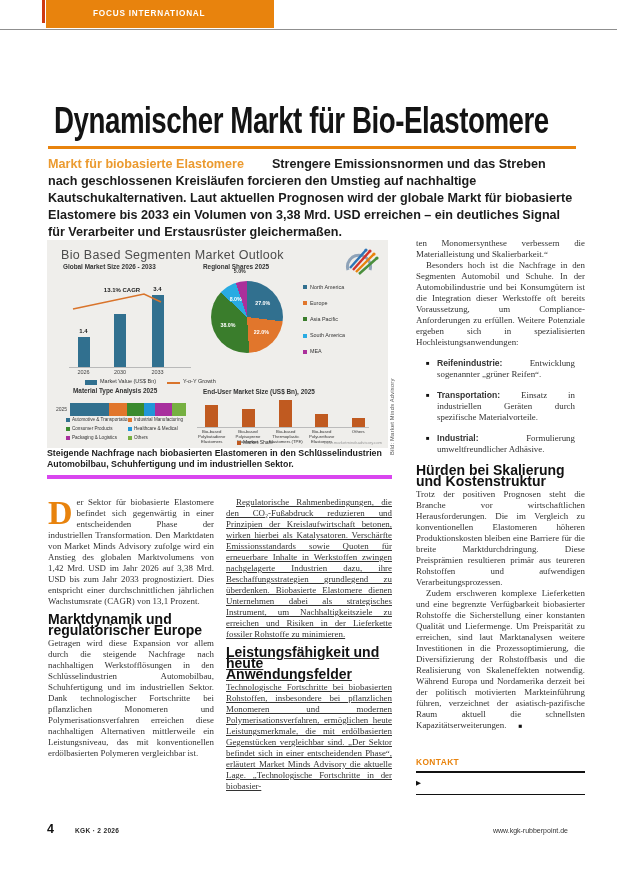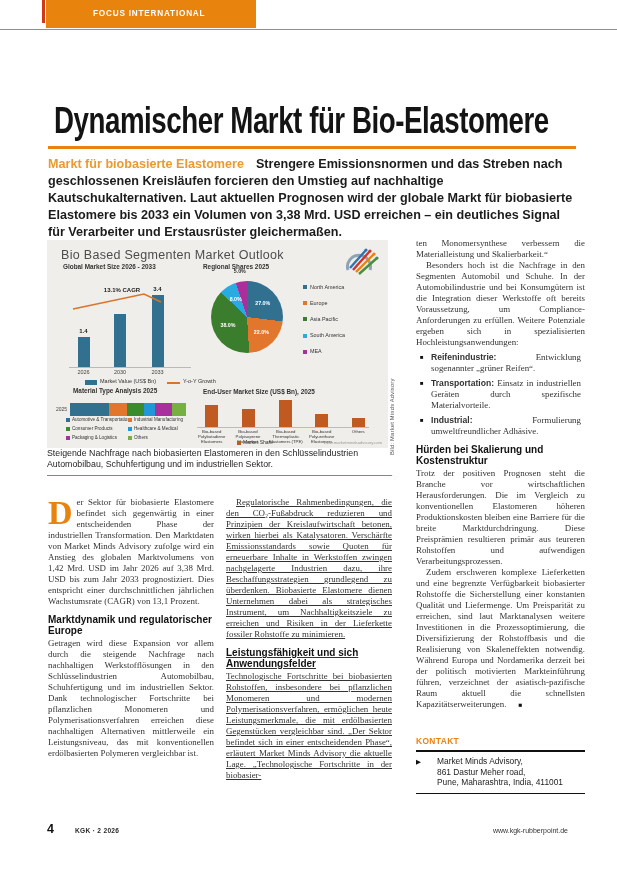--- a/index.html
+++ b/index.html
@@ -1,53 +1,53 @@
 <!DOCTYPE html>
 <html><head>
 <meta charset="utf-8">
 <style>
   html,body{margin:0;padding:0;background:#ffffff;}
   .page{position:relative;width:617px;height:872px;background:#fff;overflow:hidden;
         font-family:"Liberation Sans",sans-serif;color:#222;}
   
   .reg-mark{position:absolute;left:42px;top:0;width:3px;height:23px;background:#cf3a12;}
-  .kicker-box{position:absolute;left:46px;top:0;width:210px;height:28px;background:#e8830d;}
+  .kicker-box{position:absolute;left:46px;top:0;width:228px;height:28px;background:#e8830d;}
   .kicker-box span{display:block;padding:9px 0 0 47px;color:#fff;font-size:8.2px;
         font-weight:bold;letter-spacing:0.8px;}
   .header-rule{position:absolute;left:0;top:29px;width:617px;height:1px;background:#8f8f8f;}
   
   .title{position:absolute;left:54px;top:100px;width:540px;white-space:nowrap;}
   .title span{display:inline-block;transform:scaleX(0.77);transform-origin:0 50%;
         font-size:36px;font-weight:bold;letter-spacing:-0.6px;color:#141414;}
   .title-rule{position:absolute;left:48px;top:146px;width:528px;height:2.5px;background:#e8830d;}
   .lead{position:absolute;left:48px;top:156px;width:528px;font-size:12.6px;line-height:17px;
         font-weight:bold;color:#1c1c1c;}
-  .lead-label{color:#eb9a2f;margin-right:12px;}
+  .lead-label{color:#eb9a2f;margin-right:28px;}
   
   .figure{position:absolute;left:47px;top:240px;width:341px;height:208px;background:#efeeeb;}
   .fig-title{position:absolute;left:14px;top:8px;font-size:12.5px;color:#4c4c4c;letter-spacing:0.3px;}
   .fig-logo{position:absolute;left:292px;top:5px;}
   .fig-credit{position:absolute;left:389px;top:350px;height:105px;writing-mode:vertical-rl;
         transform:rotate(180deg);font-size:5.8px;color:#555;letter-spacing:0.2px;}
-  .caption{position:absolute;left:47px;top:448px;width:345px;font-size:8.8px;font-weight:normal;
-        line-height:10.9px;color:#1e1e1e;padding-bottom:5px;border-bottom:1px solid #d946ef;}
+  .caption{position:absolute;left:47px;top:448px;width:345px;font-size:8.8px;font-weight:bold;
+        line-height:10.9px;color:#1e1e1e;padding-bottom:5px;border-bottom:4px solid #d946ef;}
   
   .col{position:absolute;font-family:"Liberation Serif","DejaVu Serif",serif;font-size:8.9px;
         line-height:11px;color:#333;text-align:justify;}
   .col-1{left:48px;top:497px;width:166px;}
   .col-2{left:226px;top:497px;width:166px;text-decoration:underline;}
   .col-3{left:416px;top:238px;width:169px;}
   .col p{margin:0;}
   .col p.indent{text-indent:10px;}
-  .colhead{font-family:"Liberation Sans",sans-serif;font-size:10px;line-height:11px;
+  .colhead{font-family:"Liberation Sans",sans-serif;font-size:14px;line-height:11px;
         font-weight:bold;color:#111;margin:7px 0 2px;text-align:left;}
   .dropcap{float:left;font-family:"Liberation Serif","DejaVu Serif",serif;font-weight:bold;
         font-size:34px;line-height:27px;color:#e8830d;padding:2px 4px 0 0;}
   .bullets{list-style:none;margin:1px 0;padding:0;}
-  .bullets li{position:relative;padding-left:11px;margin:4px;}
+  .bullets li{position:relative;padding-left:11px;margin:10px;}
   .bullets li .sq{position:absolute;left:0;top:0;font-size:6px;color:#111;}
   .term{font-family:"Liberation Sans",sans-serif;font-weight:bold;font-size:8.6px;}
   .endmark{font-size:6.5px;margin-left:12px;color:#111;}
   
   .contact{margin-top:26px;font-family:"Liberation Sans",sans-serif;text-align:left;}
   .contact-head{color:#e8830d;font-weight:bold;font-size:8.4px;letter-spacing:0.4px;}
   .contact-rule-top{height:1.8px;background:#111;margin:3px 0 4px;}
   .contact-body{display:flex;font-size:8.4px;line-height:10.8px;color:#1e1e1e;}
   .contact-arrow{width:21px;font-size:6.5px;padding-top:1px;color:#111;}
   .contact-rule-bottom{height:1px;background:#111;margin-top:5px;}
@@ -178,21 +178,21 @@
   <div class="col col-1">
     <p>
       <span class="dropcap">D</span><span>er Sektor für biobasierte Elastomere befindet sich gegenwärtig in einer entscheidenden Phase der industriellen Transformation. Den Marktdaten von Market Minds Advisory zufolge wird ein Anstieg des globalen Marktvolumens von 1,42 Mrd. USD im Jahr 2026 auf 3,38 Mrd. USD bis zum Jahr 2033 prognostiziert. Dies entspricht einer durchschnittlichen jährlichen Wachstumsrate (CAGR) von 13,1 Prozent.</span>
     </p>
     <h3 class="colhead">Marktdynamik und regulatorischer Europe</h3>
     <p>Getragen wird diese Expansion vor allem durch die steigende Nachfrage nach nachhaltigen Werkstofflösungen in den Schlüsselindustrien Automobilbau, Schuhfertigung und im industriellen Sektor. Dank technologischer Fortschritte bei pflanzlichen Monomeren und Polymerisationsverfahren erreichen diese nachhaltigen Alternativen mittlerweile ein Leistungsniveau, das mit konventionellen erdölbasierten Polymeren vergleichbar ist.</p>
   </div>
 
   <div class="col col-2">
     <p class="indent">Regulatorische Rahmenbedingungen, die den CO₂-Fußabdruck reduzieren und Prinzipien der Kreislaufwirtschaft betonen, wirken hierbei als Katalysatoren. Verschärfte Emissionsstandards sowie Quoten für erneuerbare Inhalte in Werkstoffen zwingen nachgelagerte Industrien dazu, ihre Beschaffungsstrategien grundlegend zu überdenken. Biobasierte Elastomere dienen Unternehmen dabei als strategisches Instrument, um Nachhaltigkeitsziele zu erreichen und Risiken in der Lieferkette fossiler Rohstoffe zu minimieren.</p>
-    <h3 class="colhead">Leistungsfähigkeit und sich Anwendungsfelder</h3>
+    <h3 class="colhead">Leistungsfähigkeit und heute Anwendungsfelder</h3>
     <p>Technologische Fortschritte bei biobasierten Rohstoffen, insbesondere bei pflanzlichen Monomeren und modernen Polymerisationsverfahren, ermöglichen heute Leistungsmerkmale, die mit erdölbasierten Gegenstücken vergleichbar sind. „Der Sektor befindet sich in einer entscheidenden Phase“, erläutert Market Minds Advisory die aktuelle Lage. „Technologische Fortschritte in der biobasier-</p>
   </div>
 
   <div class="col col-3">
     <p>ten Monomersynthese verbessern die Materialleistung und Skalierbarkeit.“</p>
     <p class="indent">Besonders hoch ist die Nachfrage in den Segmenten Automobil und Schuhe. In der Automobilindustrie und bei Konsumgütern ist die Integration dieser Werkstoffe oft bereits Voraussetzung, um Compliance-Anforderungen zu erfüllen. Weitere Potenziale ergeben sich in spezialisierten Hochleistungsanwendungen:</p>
     <ul class="bullets">
       <li>
         <span class="sq">■</span><span class="term">Reifenindustrie:</span><span> Entwicklung sogenannter „grüner Reifen“.</span>
       </li>
@@ -207,25 +207,20 @@
     <p>Trotz der positiven Prognosen steht die Branche vor wirtschaftlichen Herausforderungen. Die im Vergleich zu konventionellen Elastomeren höheren Produktionskosten bleiben eine Barriere für die breite Marktdurchdringung. Diese Preisprämien resultieren primär aus teureren Rohstoffen und aufwendigen Verarbeitungsprozessen.</p>
     <p class="indent">
       <span>Zudem erschweren komplexe Lieferketten und eine begrenzte Verfügbarkeit biobasierter Rohstoffe die Sicherstellung einer konstanten Qualität und Liefermenge. Um Preisparität zu erreichen, sind laut Marktanalysen weitere Investitionen in die Prozessoptimierung, die Diversifizierung der Rohstoffbasis und die Realisierung von Skaleneffekten notwendig. Während Europa und Nordamerika derzeit bei der politisch motivierten Markteinführung führen, verzeichnet der asiatisch-pazifische Raum aktuell die schnellsten Kapazitätserweiterungen.</span><span class="endmark">■</span>
     </p>
 
     <div class="contact">
       <div class="contact-head">KONTAKT</div>
       <div class="contact-rule-top"></div>
       <div class="contact-body">
         <div class="contact-arrow">▶</div>
-        <div>
-          <div>Market Minds Advisory,</div>
-          <div>861 Dastur Meher road,</div>
-          <div>Pune, Maharashtra, India, 411001</div>
-        </div>
       </div>
       <div class="contact-rule-bottom"></div>
     </div>
   </div>
 
   <div class="footer-num">4</div>
   <div class="footer-issue">KGK · 2 2026</div>
   <div class="footer-url">www.kgk-rubberpoint.de</div>
 
 </div>

